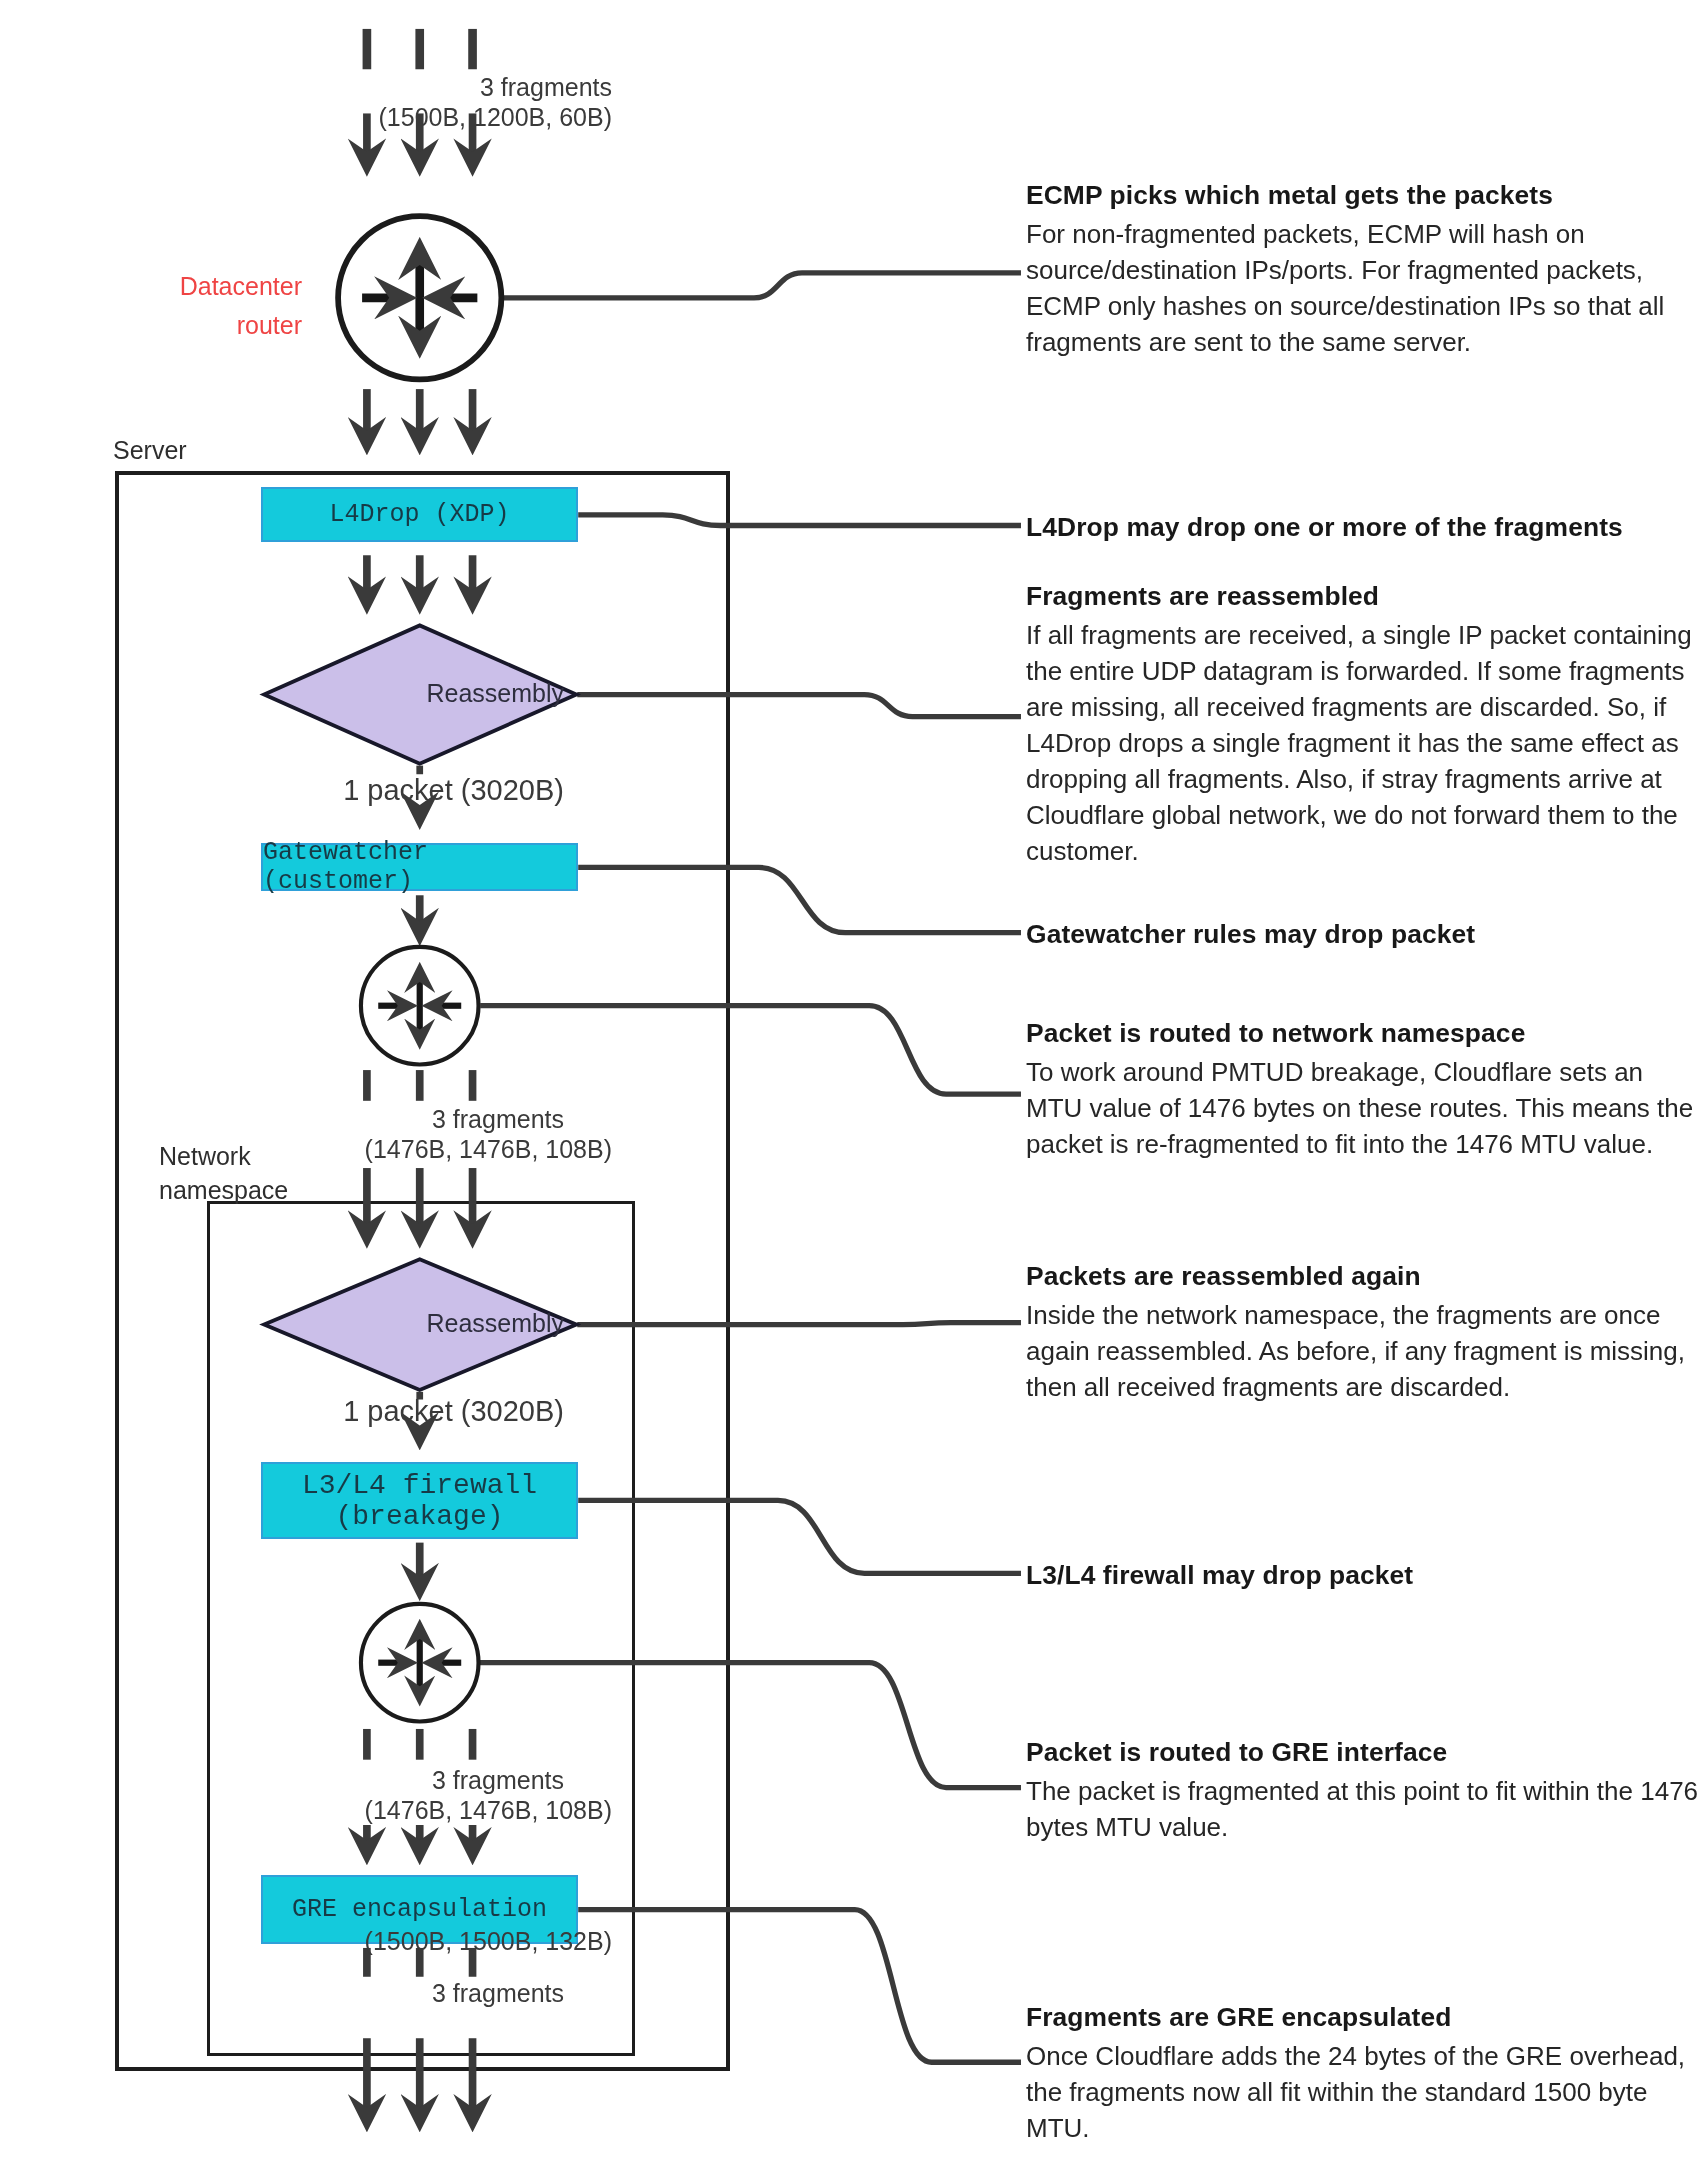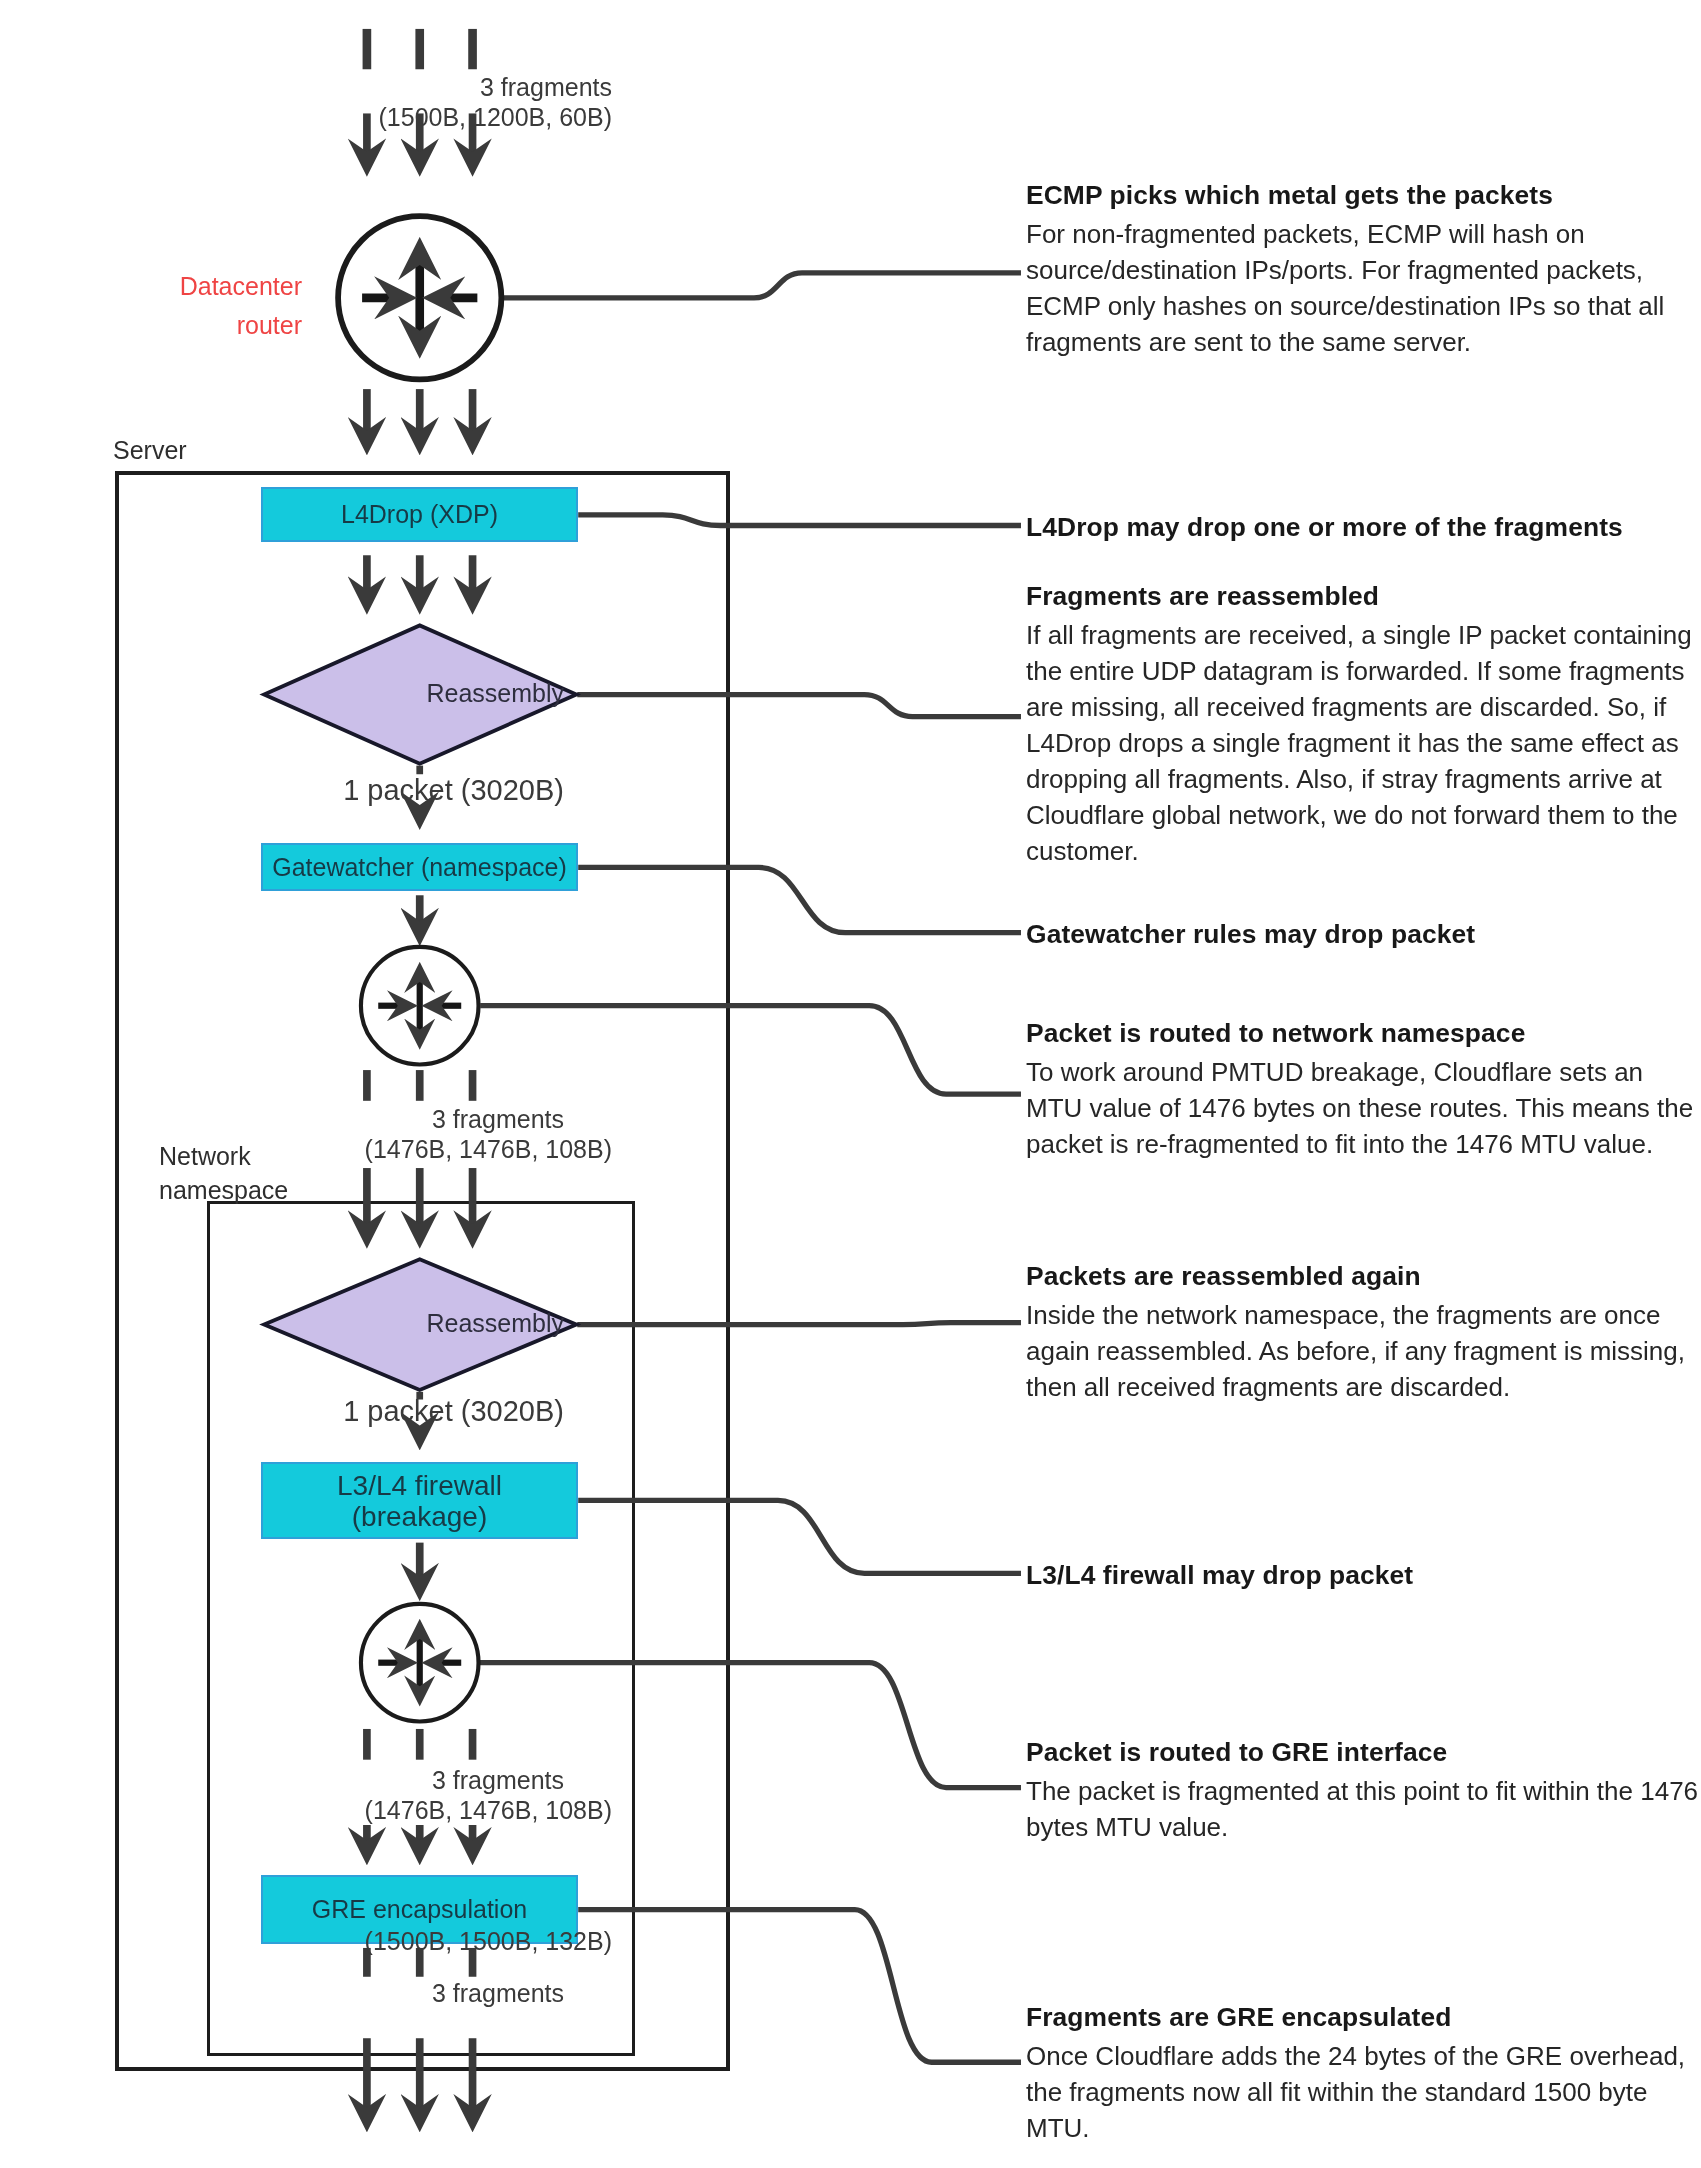--- a/index.html
+++ b/index.html
@@ -5,21 +5,21 @@
   * { margin:0; padding:0; box-sizing:border-box; }
   html,body { background:#ffffff; }
   body { font-family:"Liberation Sans","DejaVu Sans",sans-serif; color:#222; }
   .canvas { position:relative; width:1701px; height:2168px; background:#fff; overflow:hidden; }
   .overlay { position:absolute; left:0; top:0; width:1701px; height:2168px; }
   .container-box { position:absolute; border:4.8px solid #1d1d1d; background:transparent; }
   .server-box { left:115px; top:471px; width:615px; height:1600px; }
   .ns-box { left:207px; top:1201px; width:428px; height:855px; border-width:3.8px; }
   .lbl { position:absolute; color:#3a3a3a; }
   .center { text-align:right; }
-  .node { position:absolute; display:flex; flex-direction:column; align-items:center; justify-content:center; text-align:right; }
+  .node { position:absolute; display:flex; flex-direction:column; align-items:center; justify-content:center; text-align:left;font-family:Liberation Mono, monospace; }
   .process { background:#14cadc; border:2.9px solid #2fa0d9; color:#173a46; font-size:25px; }
   .note { position:absolute; width:677px; color:#262626; }
   .note h3 { font-size:26.4px; font-weight:bold; line-height:35px; color:#181818; letter-spacing:0.1px; }
   .note p { font-size:26px; line-height:36px; margin-top:2.9px; }
   .note p:empty { display:none; }
 </style>
 </head>
 <body>
 
 <div class="canvas">
@@ -134,21 +134,21 @@
   <div class="lbl" style="left:113px;top:436px;font-size:25px;color:#2e2e2e">Server</div>
 
   <div class="node process" style="left:261px;top:487px;width:317px;height:55px">
     <span>L4Drop (XDP)</span>
   </div>
 
   <div class="lbl center" style="left:276px;top:679px;width:288px;font-size:25px;color:#2e2e3e">Reassembly</div>
   <div class="lbl center" style="left:276px;top:774px;width:288px;font-size:29px">1 packet (3020B)</div>
 
   <div class="node process" style="left:261px;top:843px;width:317px;height:48px">
-    <span>Gatewatcher (namespace)</span>
+    <span>Gatewatcher (customer)</span>
   </div>
 
   <div class="lbl center" style="left:276px;top:1105px;width:288px;font-size:25px">3 fragments</div>
   <div class="lbl center" style="left:228px;top:1135px;width:384px;font-size:25px">(1476B, 1476B, 108B)</div>
 
   <div class="lbl" style="left:159px;top:1139px;width:154px;font-size:25px;line-height:34px;color:#2e2e2e">Network namespace</div>
 
   <div class="lbl center" style="left:276px;top:1309px;width:288px;font-size:25px;color:#2e2e3e">Reassembly</div>
   <div class="lbl center" style="left:276px;top:1395px;width:288px;font-size:29px">1 packet (3020B)</div>
 

